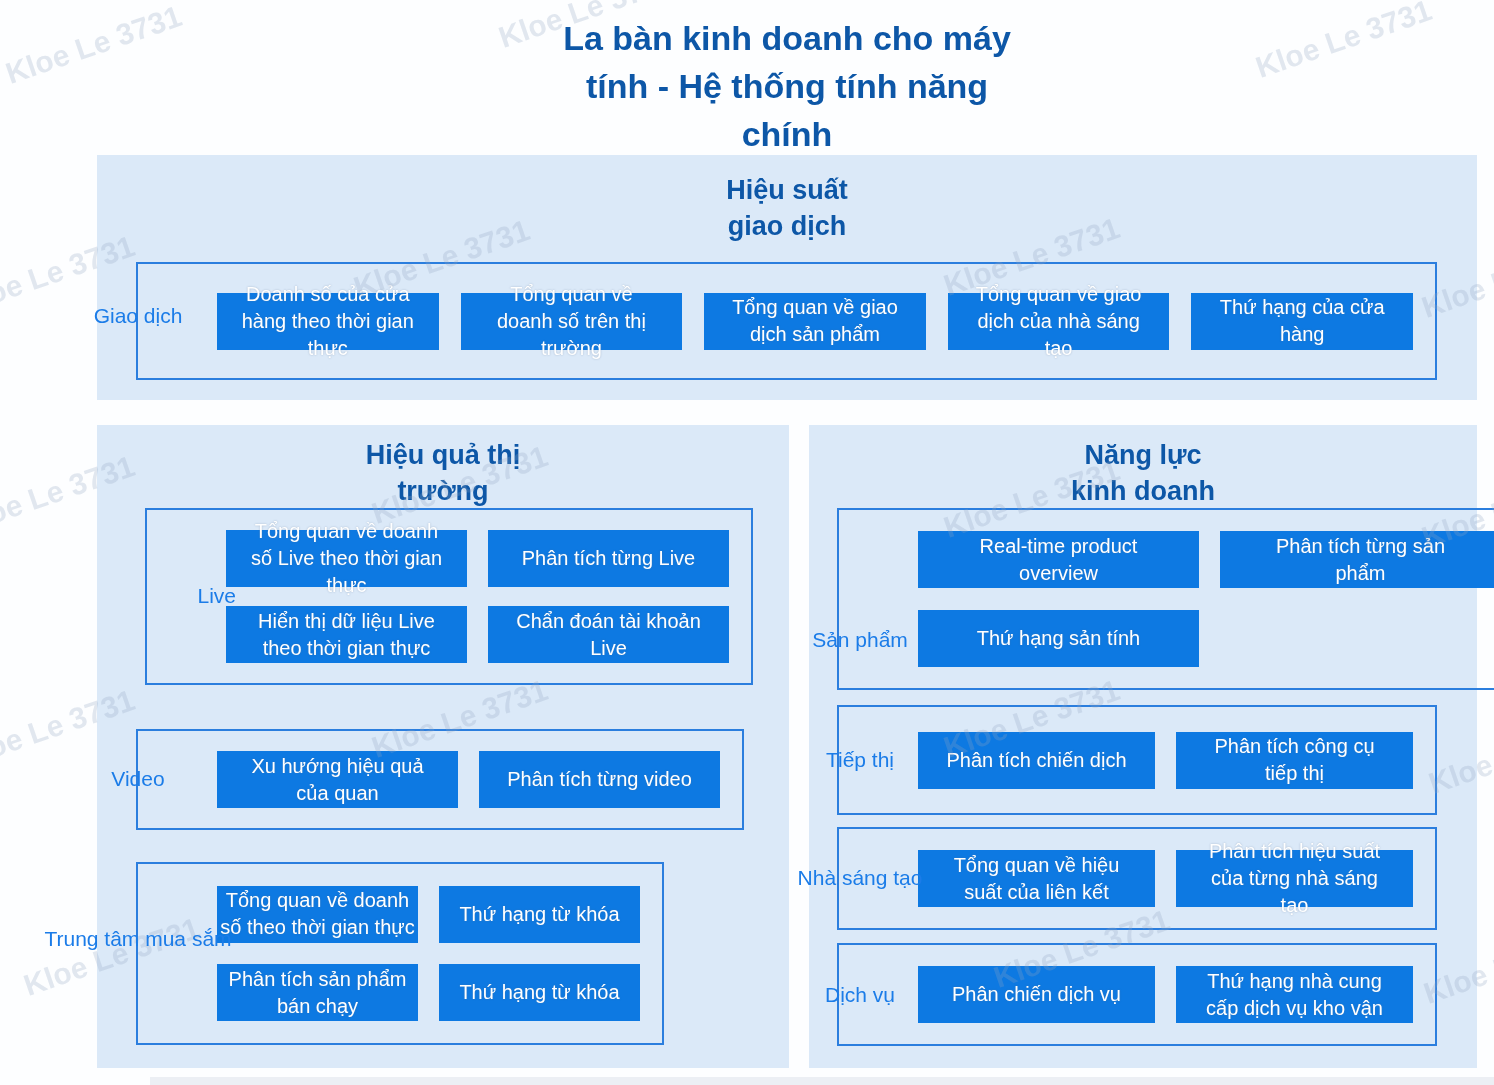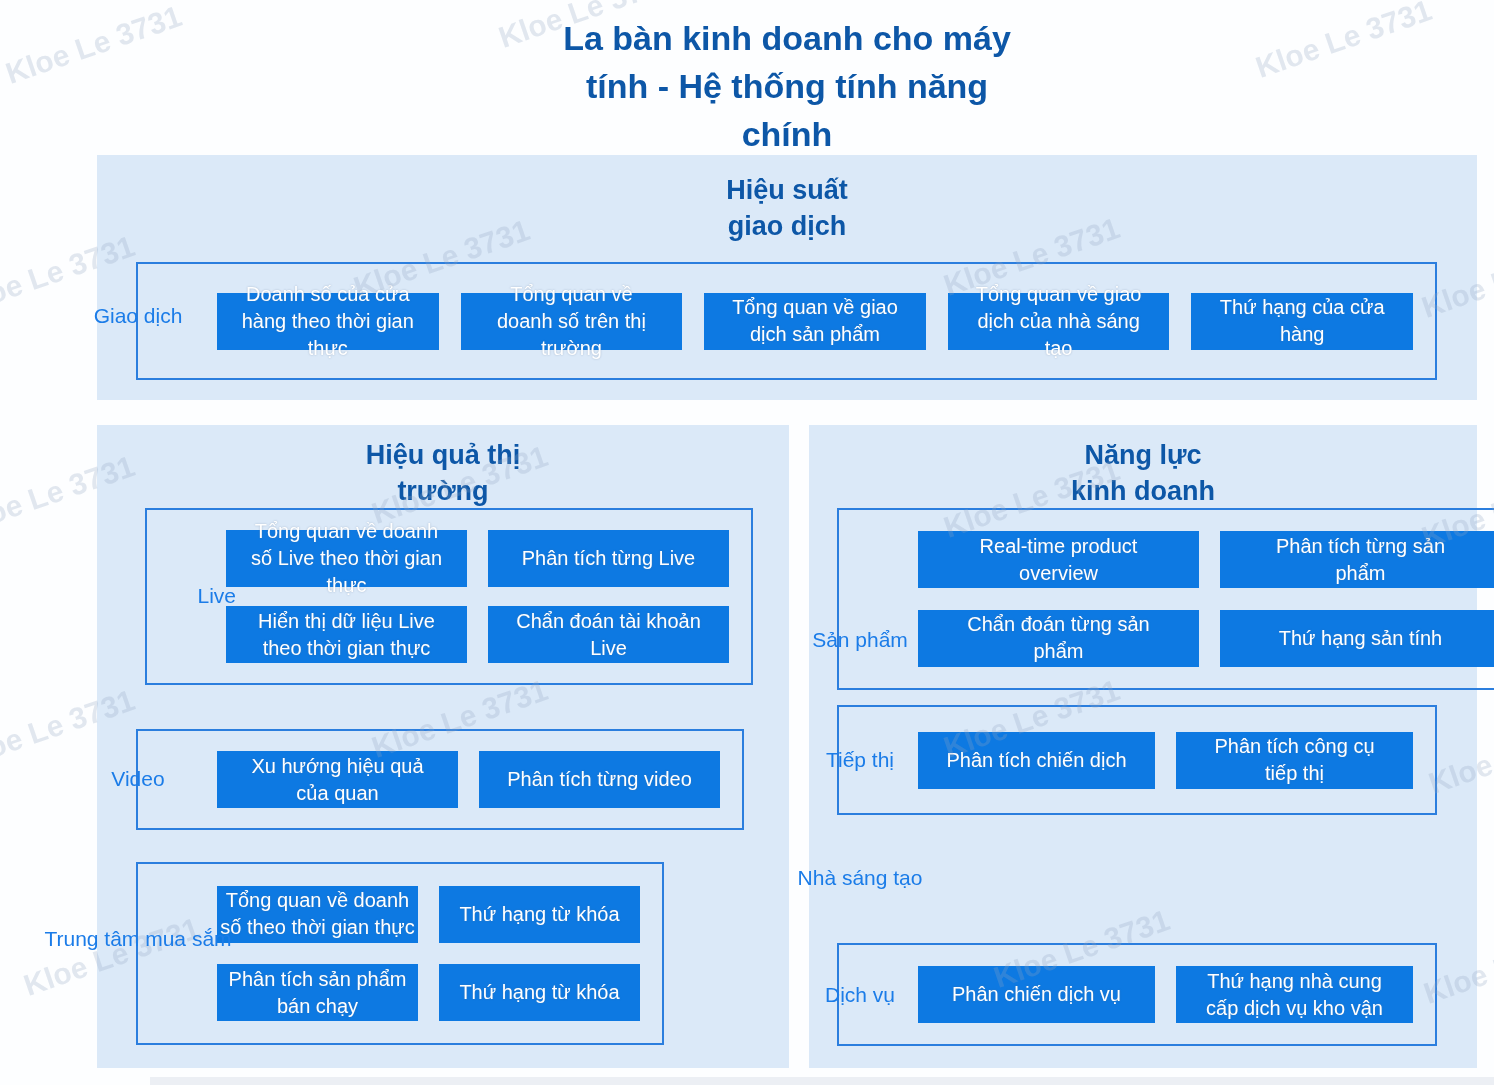--- a/index.html
+++ b/index.html
@@ -185,39 +185,46 @@
 
   <div class="box" id="box-sanpham">
     <div class="btn-grid cols2">
       <div class="btn">
           <span class="mw185">Real-time product overview</span>
         </div>
       <div class="btn">
           <span class="mw185">Phân tích từng sản phẩm</span>
         </div>
       <div class="btn">
-          <span class="mw185">Chẩn đoán từng sản phẩm</span>
-        </div>
-      <div class="btn">
           <span>Thứ hạng sản tính</span>
         </div>
     </div>
   </div>
 
   <div class="box" id="box-tiepthi">
     <div class="btn-grid cols2">
       <div class="btn">
           <span>Phân tích chiến dịch</span>
         </div>
       <div class="btn">
           <span class="mw185">Phân tích công cụ tiếp thị</span>
         </div>
     </div>
   </div>
 
+  <div class="box" id="box-nst">
+    <div class="btn-grid cols2">
+      <div class="btn">
+          <span class="mw175">Tổng quan về hiệu suất của liên kết</span>
+        </div>
+      <div class="btn">
+          <span class="mw185">Phân tích hiệu suất của từng nhà sáng tạo</span>
+        </div>
+    </div>
+  </div>
 
   <div class="box" id="box-dichvu">
     <div class="btn-grid cols2">
       <div class="btn">
           <span>Phân chiến dịch vụ</span>
         </div>
       <div class="btn">
           <span class="mw185">Thứ hạng nhà cung cấp dịch vụ kho vận</span>
         </div>
     </div>

